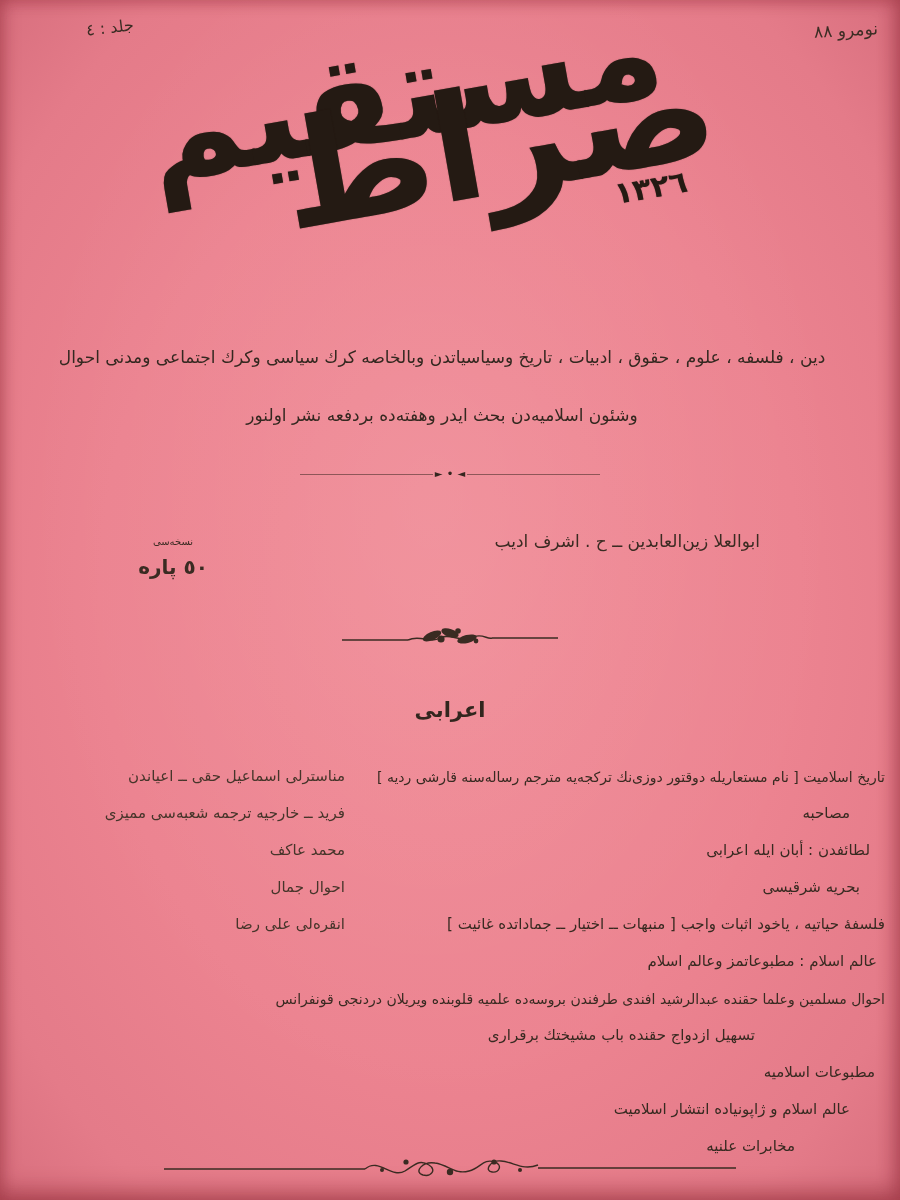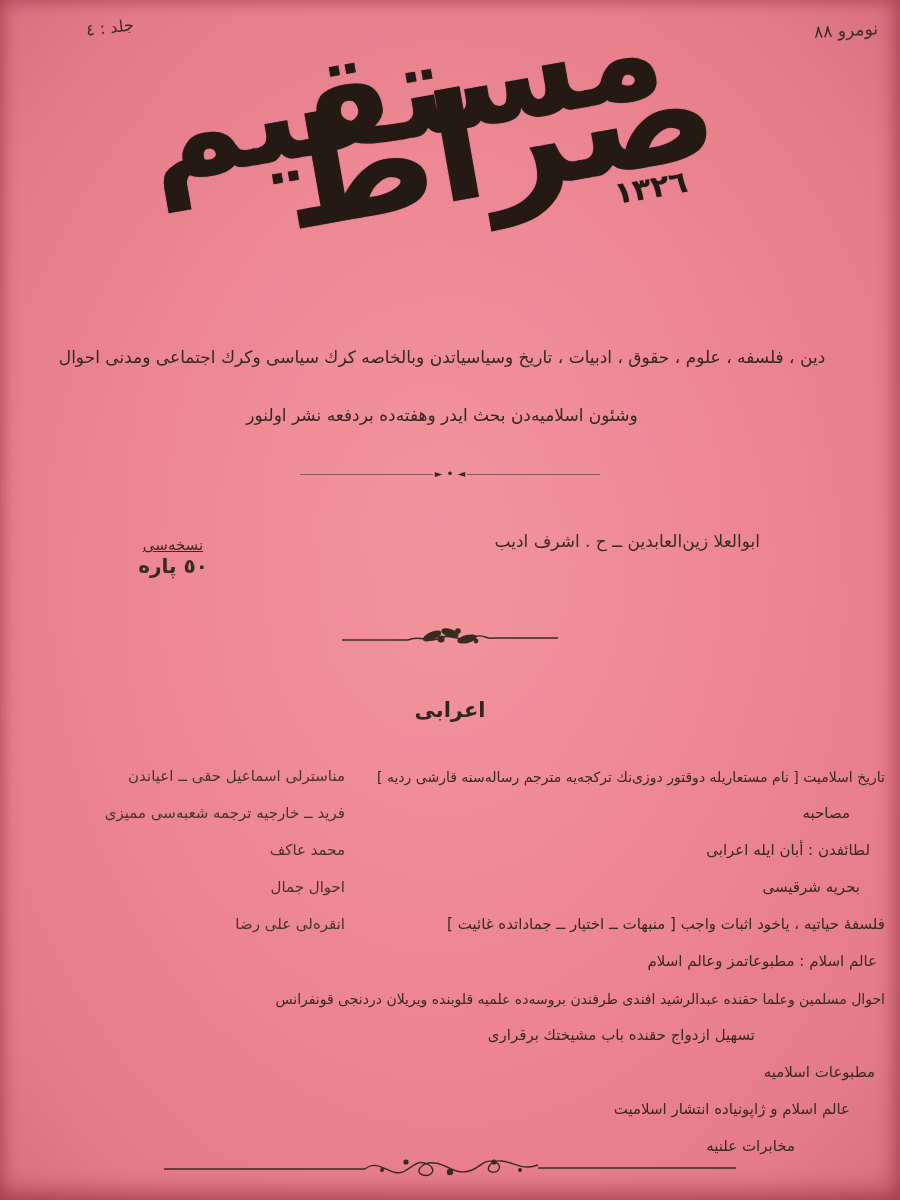--- a/index.html
+++ b/index.html
@@ -38,22 +38,22 @@
   
   .div1{position:absolute;top:468px;left:300px;width:300px;display:flex;align-items:center;direction:ltr;}
   .div1 .line{flex:1;height:1px;background:rgba(62,40,35,.55);}
   .div1 .glyph{font-size:10px;color:#35261f;padding:0 2px;line-height:1;}
   .div1 .glyph.dot{font-size:12px;}
   
   .founders{position:absolute;top:520px;right:140px;text-align:right;font-size:17px;line-height:42px;
     color:#3a2b22;white-space:nowrap;}
   
   .price{position:absolute;top:536px;left:98px;width:150px;text-align:center;color:#3a2b22;}
-  .price .lbl{font-size:15px;text-decoration:underline;}
-  .price .val{font-size:20px;font-weight:bold;}
+  .price .lbl{font-size:10px;}
+  .price .val{font-size:20px;font-weight:bold;margin-top:8px;}
   
   .div2{position:absolute;top:624px;left:340px;width:220px;height:30px;}
   
   .toc-heading{position:absolute;top:698px;left:0;right:0;text-align:center;
     font-size:21px;font-weight:bold;color:#32261e;}
   .toc{position:absolute;top:748px;right:15px;left:80px;}
   .toc-row{display:flex;direction:ltr;height:37px;align-items:flex-end;}
   .toc-row .author{width:265px;flex:none;direction:rtl;text-align:right;font-size:15px;
     color:#46352a;white-space:nowrap;}
   .toc-row .title{flex:1;direction:rtl;text-align:right;font-size:15px;color:#382a21;white-space:nowrap;}

